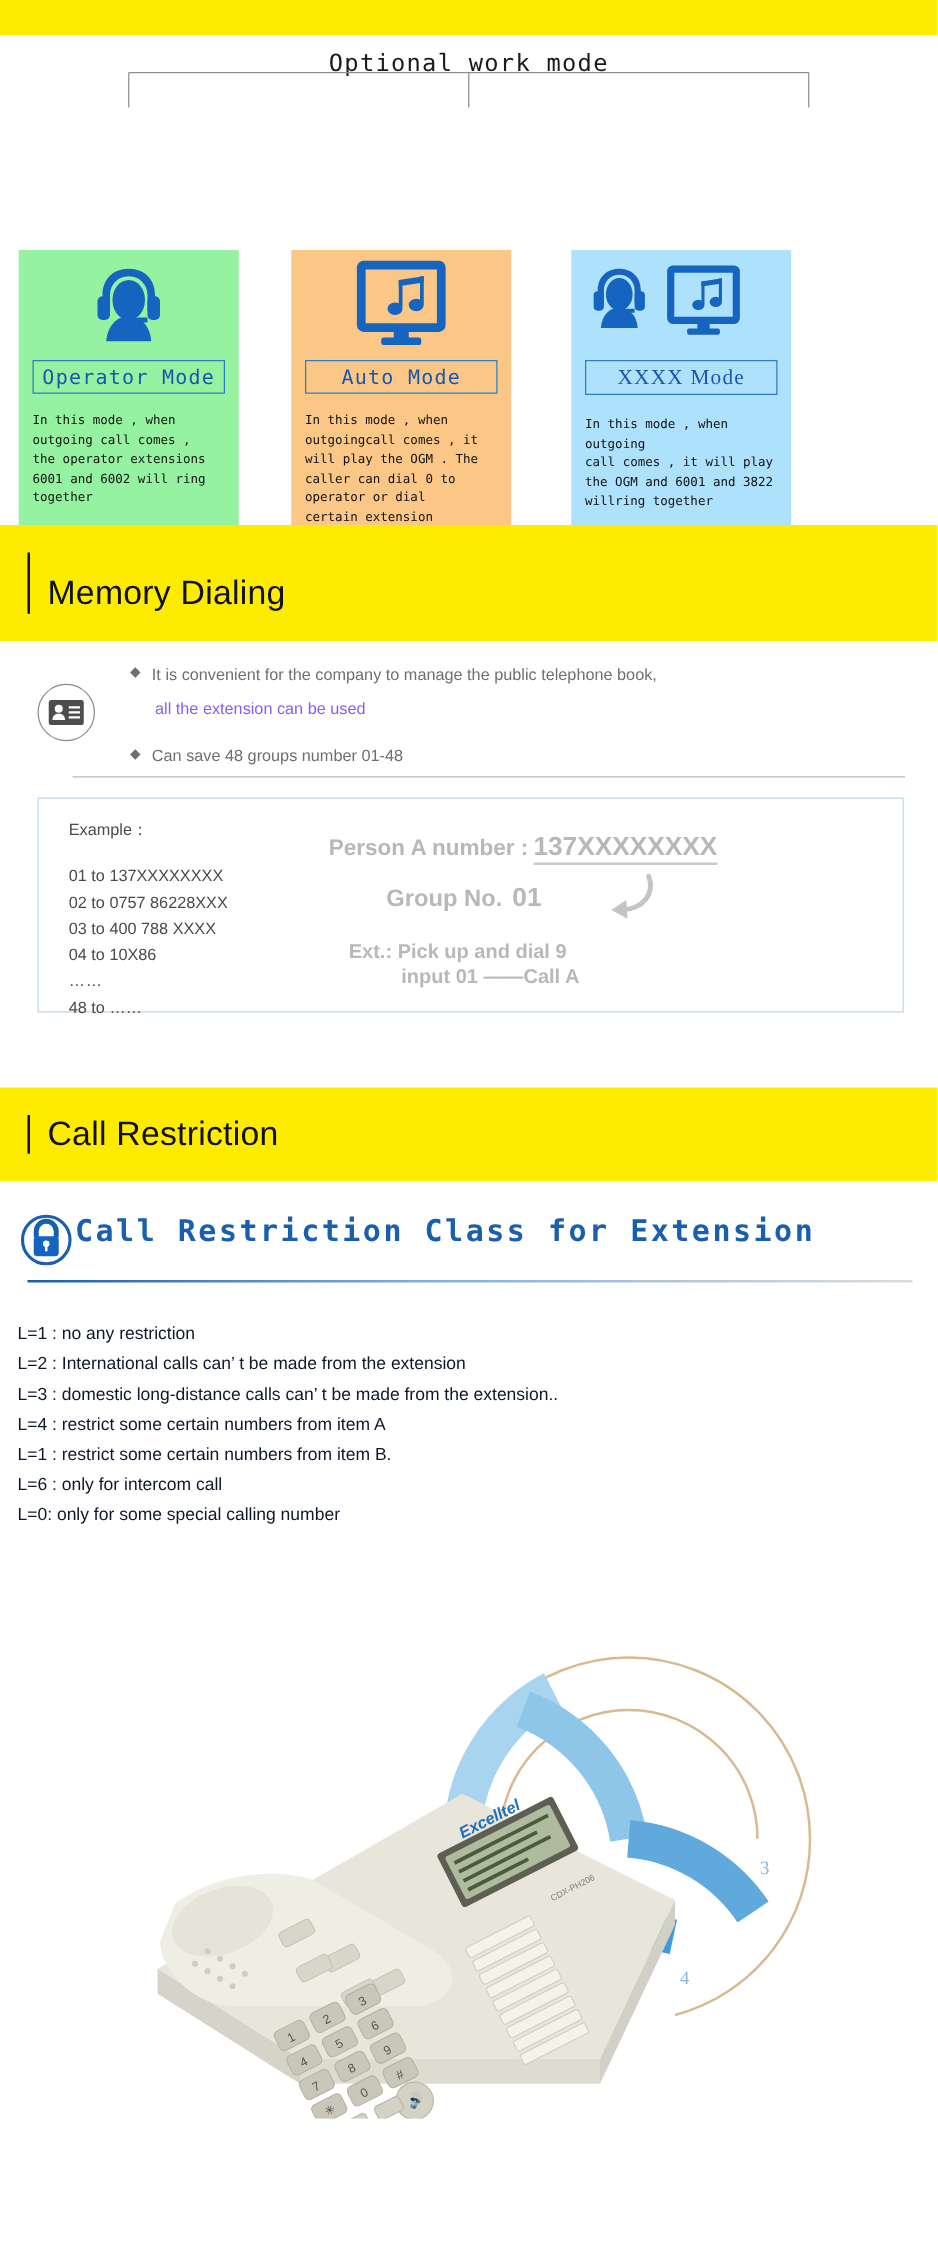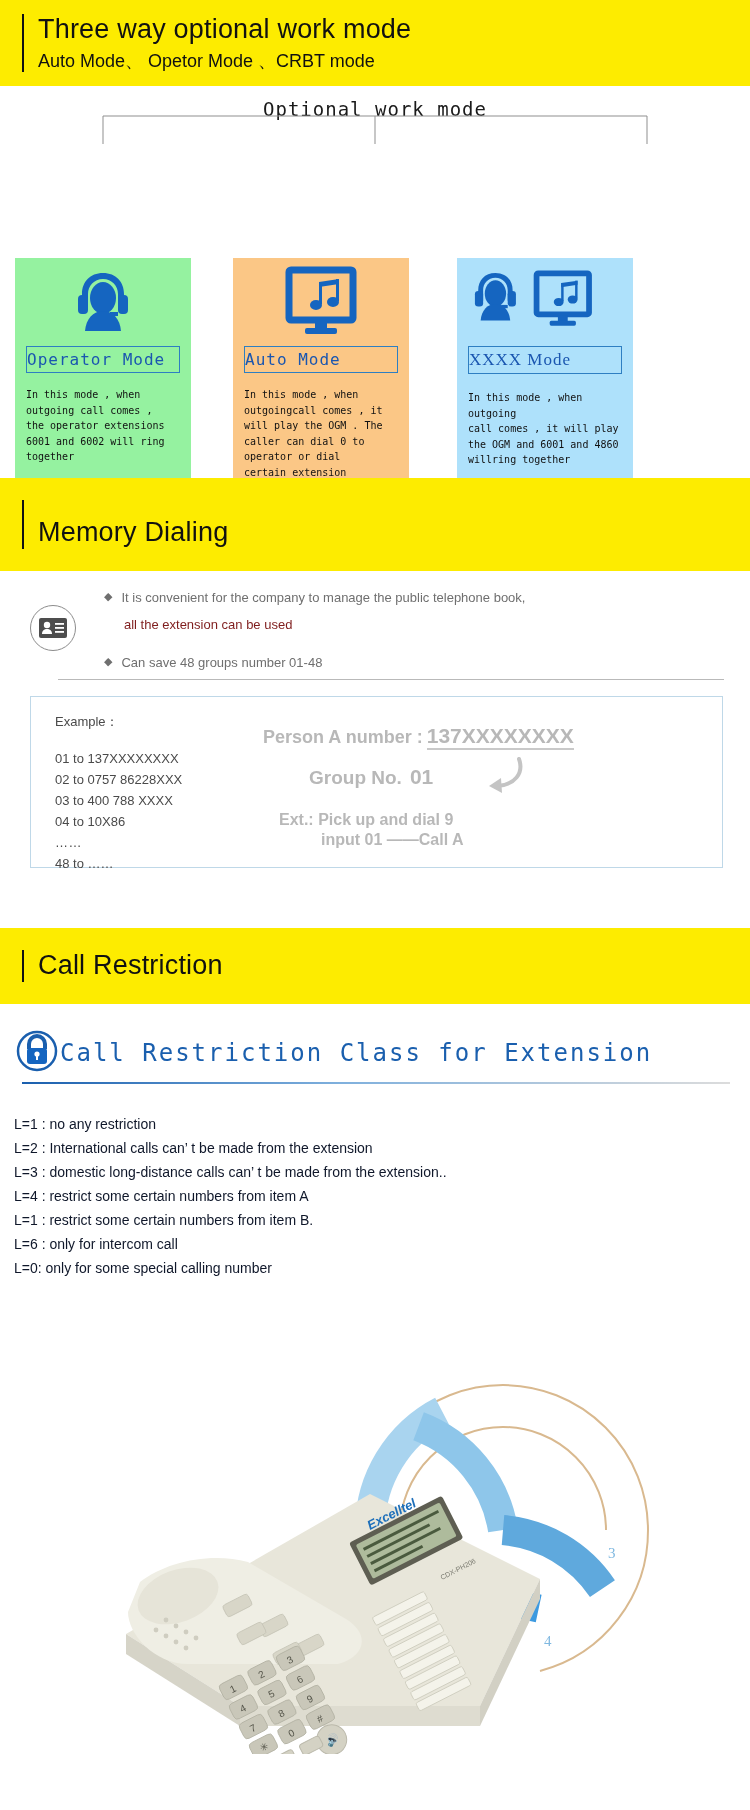--- a/index.html
+++ b/index.html
@@ -49,20 +49,21 @@
     position: absolute; width: 176px; height: 258px;
     padding: 0 9px;
   }
   .card.green  { left: 15px;  background: #95f2a0; }
   .card.orange { left: 233px; background: #fbc786; }
   .card.blue   { left: 457px; background: #aee1fb; }
 
   .card-icon { height: 82px; display: flex; align-items: center; justify-content: center; padding-top: 6px; }
   .mode-label {
     border: 1px solid #2e7fc2;
+    text-align: center;
     font-family: "DejaVu Sans Mono", monospace;
     font-size: 16px; color: #1a56b0;
     padding: 3px 0; margin: 6px 2px 0 2px;
     letter-spacing: 1px;
   }
   .card.blue .mode-label { font-family: "Liberation Serif", serif; font-size: 17px; }
   .card-body {
     font-family: "DejaVu Sans Mono", monospace;
     font-size: 10px; color: #111;
     line-height: 1.55; margin-top: 14px; padding: 0 2px;
@@ -82,21 +83,21 @@
     flex: 0 0 46px; margin-top: 16px;
   }
   .bullets { margin-left: 28px; flex: 1; }
   .bullet {
     display: flex; align-items: flex-start;
     font-size: 13px; color: #6f6f6f; line-height: 1.1;
   }
   .bullet .dia { color: #6f6f6f; font-size: 11px; margin-right: 9px; line-height: 1.45; }
   .bullet .btxt { line-height: 1.45; }
   .bullet.b2 { margin-top: 22px; }
-  .bullet-sub { margin-left: 20px; margin-top: 9px; font-size: 13px; color: #7f1d1d; }
+  .bullet-sub { margin-left: 20px; margin-top: 9px; font-size: 13px; color: #8b5cf6; }
   .bullets-underline { height: 1px; background: #b9b9b9; margin: 6px 26px 0 58px; }
 
   .example-box {
     margin: 16px 27px 0 30px;
     border: 1px solid #bfd8e8;
     height: 172px;
     position: relative;
   }
   .example-left {
     position: absolute; left: 24px; top: 14px;
@@ -110,22 +111,23 @@
   .ann-person .num { font-size: 21px; border-bottom: 2px solid #c9c9c9; padding-bottom: 1px; margin-left: 4px; }
   .ann-group { left: 278px; top: 68px; font-size: 19px; }
   .ann-group .gnum { font-size: 21px; margin-left: 8px; }
   .ann-ext { left: 248px; top: 113px; font-size: 16px; line-height: 1.25; }
   .ann-ext .l2 { display: block; margin-left: 42px; }
   .curve-arrow { position: absolute; left: 440px; top: 58px; }
 
   
   #restriction-section { position: relative; height: 560px; }
   .cr-title-row {
-    display: flex; align-items: center;
+    display: flex; align-items: flex-start;
     padding: 26px 0 0 16px;
+    font-weight: bold;
   }
   .cr-title {
     font-family: "DejaVu Sans Mono", monospace;
     font-size: 24px; color: #1a5fae; letter-spacing: 2px;
     margin-left: 2px;
   }
   .cr-underline {
     height: 2px; margin: 6px 20px 0 22px;
     background: linear-gradient(to right, #1a5fae 0%, #7fb0dd 45%, #dcdcdc 100%);
   }
@@ -133,24 +135,20 @@
     margin: 28px 0 0 14px;
     font-size: 14px; color: #0f172a; line-height: 1.72;
   }
   .phone-area { position: absolute; left: 70px; top: 330px; width: 680px; height: 420px; }
 </style>
 </head>
 <body>
 
 <div class="banner">
   <div class="rule"></div>
-  <div class="banner-inner">
-    <h1>Three way optional work mode</h1>
-    <h2>Auto Mode、 Opetor Mode 、CRBT mode</h2>
-  </div>
 </div>
 
 <div id="modes-section">
   <div class="mode-title">Optional work mode</div>
 
   <svg class="connector" viewBox="0 0 750 60">
     <line x1="103" y1="30" x2="647" y2="30" stroke="#8f8f8f" stroke-width="1"></line>
     <line x1="103" y1="30" x2="103" y2="58" stroke="#8f8f8f" stroke-width="1"></line>
     <line x1="375" y1="30" x2="375" y2="58" stroke="#8f8f8f" stroke-width="1"></line>
     <line x1="647" y1="30" x2="647" y2="58" stroke="#8f8f8f" stroke-width="1"></line>
@@ -218,21 +216,21 @@
             <rect x="38" y="16" width="3" height="22" fill="#1565c0"></rect>
             <rect x="55" y="13" width="3" height="22" fill="#1565c0"></rect>
             <ellipse cx="35" cy="39" rx="6" ry="5" fill="#1565c0"></ellipse>
             <ellipse cx="52" cy="36" rx="6" ry="5" fill="#1565c0"></ellipse>
           </g>
         </svg>
       </div>
       <div class="mode-label">XXXX Mode</div>
       <div class="card-body">In this mode , when outgoing
 call comes , it will play
-the OGM and 6001 and 4860
+the OGM and 6001 and 3822
 willring together</div>
     </div>
 
   </div>
 </div>
 
 <div style="height:62px"></div>
 <div class="banner" style="padding:39px 0 22px 22px">
   <div class="rule" style="top:22px;bottom:22px"></div>
   <div class="banner-inner">

